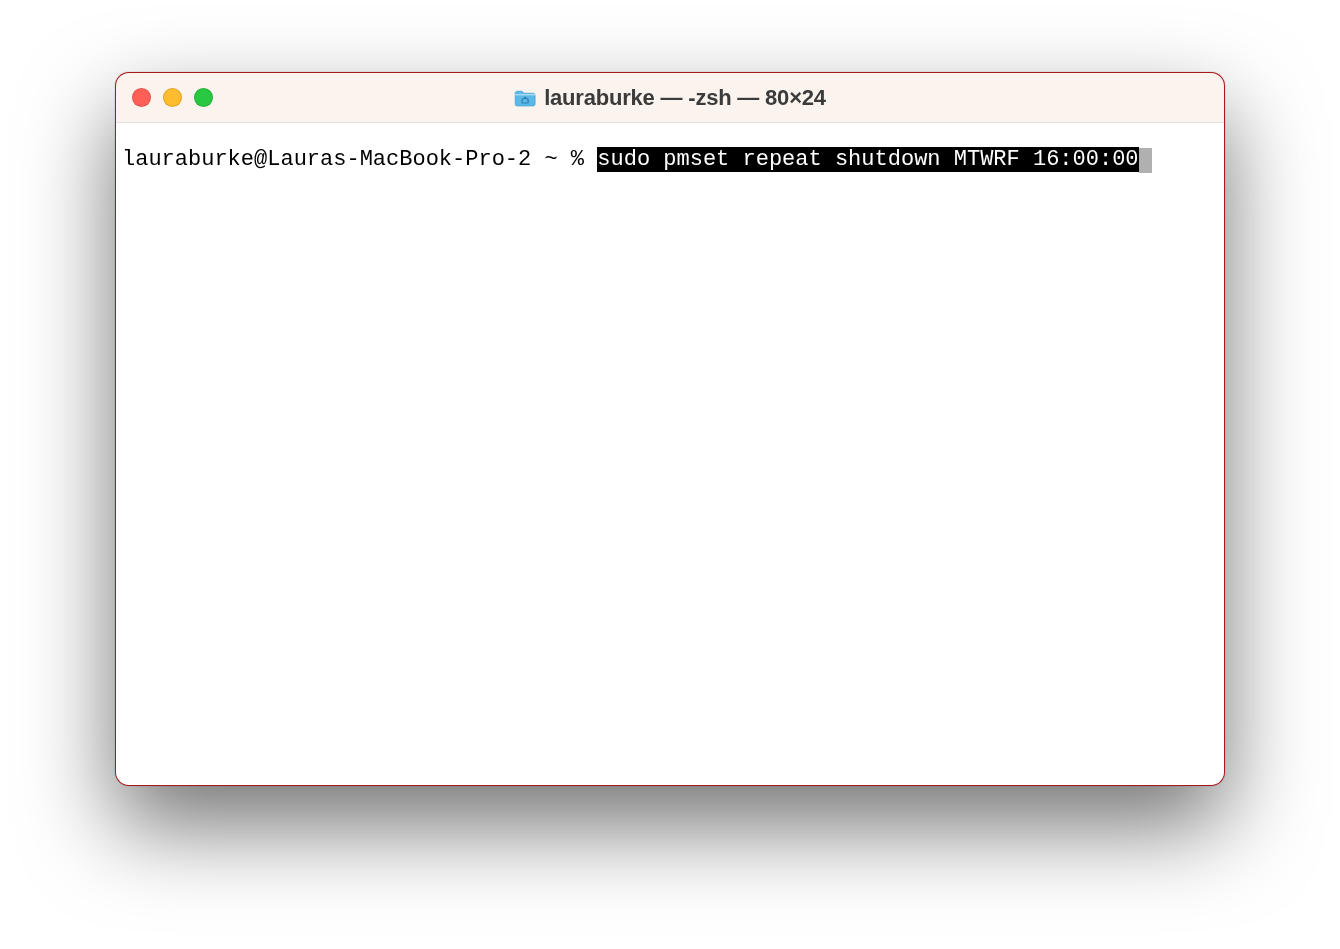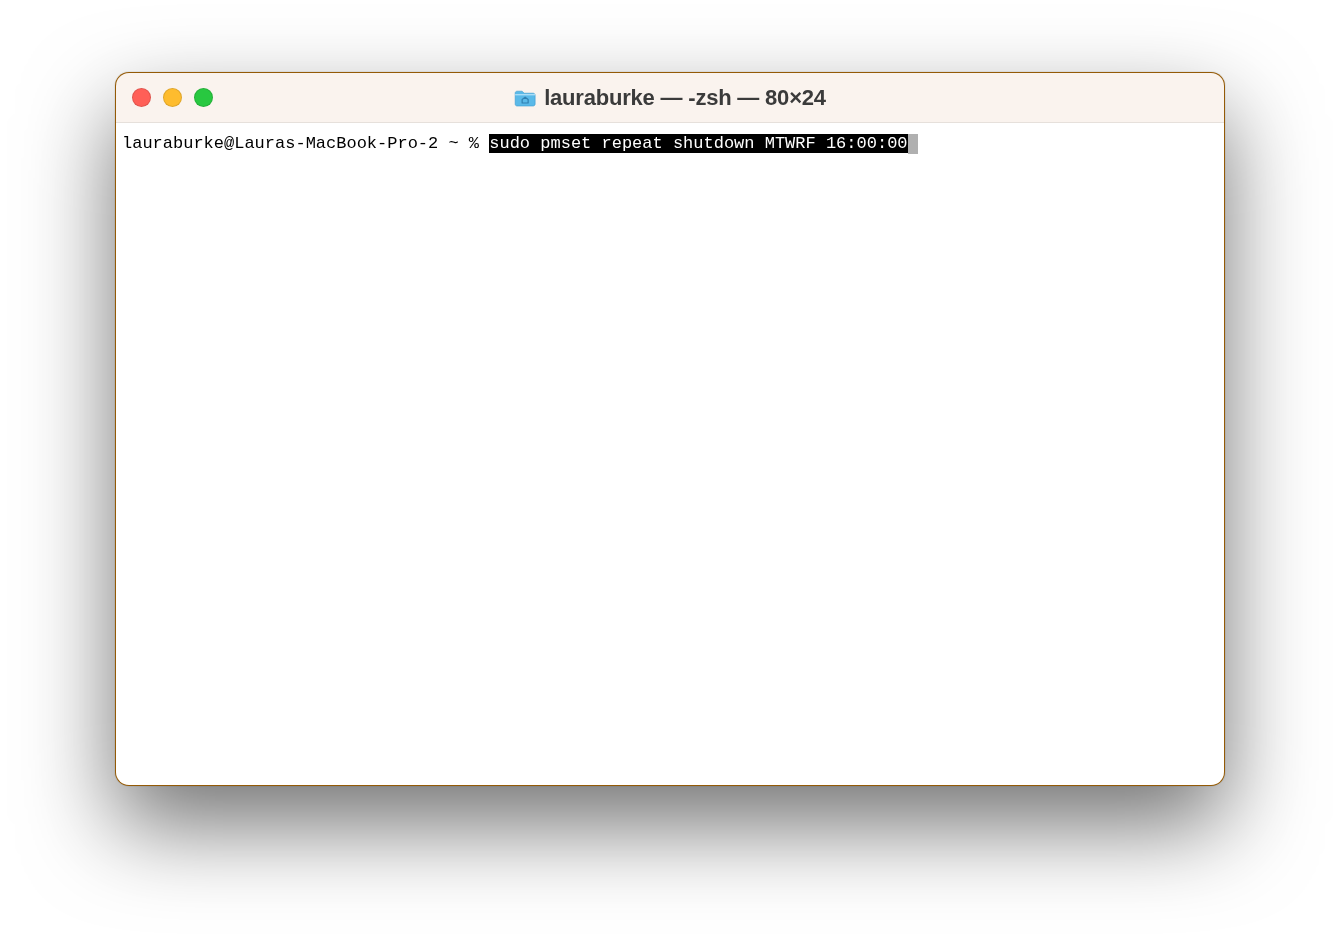--- a/index.html
+++ b/index.html
@@ -9,21 +9,21 @@
       background: #ffffff;
       display: flex;
       align-items: flex-start;
       justify-content: center;
       padding-top: 72px;
       font-family: -apple-system, BlinkMacSystemFont, "Segoe UI", Helvetica, Arial, sans-serif;
     }
     .window {
       width: 1110px;
       height: 714px;
-      background: #a16207;
+      background: #b91c1c;
       border-radius: 14px;
       box-shadow: 0 40px 90px rgba(0,0,0,0.55), 0 0 0 1px rgba(0,0,0,0.05);
       overflow: hidden;
       display: flex;
       flex-direction: column;
       border: 1px solid rgba(0,0,0,0.08);
     }
     .titlebar {
       height: 50px;
       background: #faf3ee;
@@ -62,23 +62,23 @@
     .folder-icon {
       width: 22px;
       height: 18px;
       display: inline-block;
       position: relative;
     }
     .folder-icon svg { display: block; }
     .terminal-body {
       flex: 1;
       background: #ffffff;
-      padding: 10px 6px 6px 6px;
+      padding: 22px 6px 6px 6px;
       font-family: "SF Mono", ui-monospace, Menlo, Monaco, "Courier New", monospace;
-      font-size: 17px;
+      font-size: 22px;
       line-height: 1.35;
       color: #000000;
       white-space: pre;
     }
     .prompt-line {
       display: inline;
     }
     .prompt-text {
       display: inline;
     }

